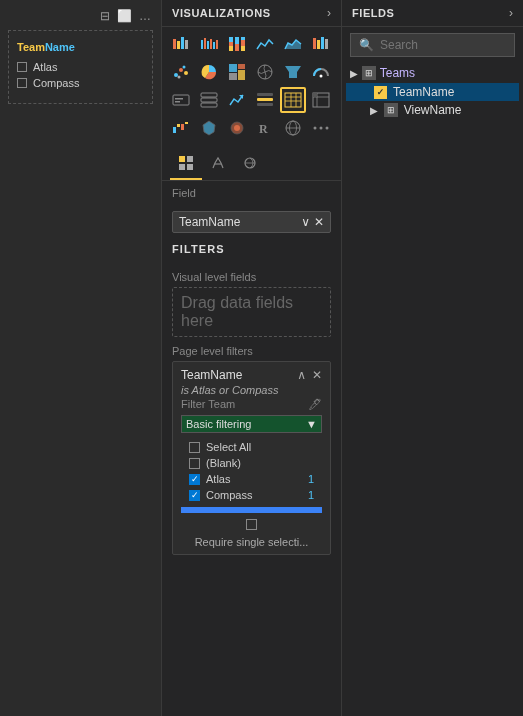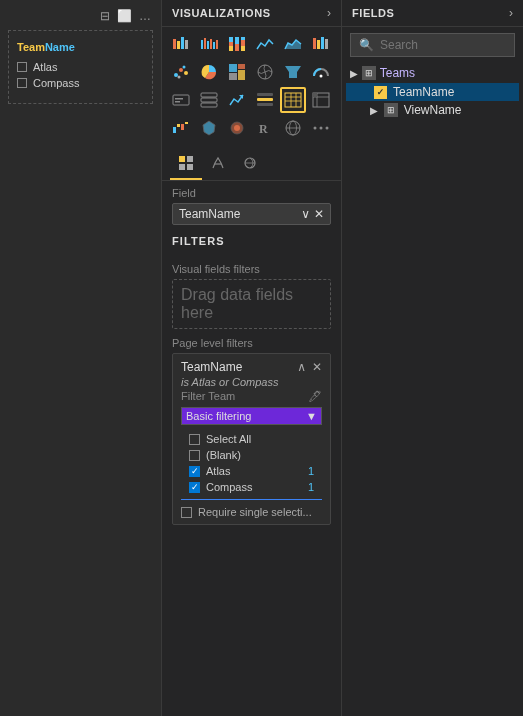--- a/index.html
+++ b/index.html
@@ -123,21 +123,21 @@
       border-bottom: 2px solid #f7c948;
       color: #fff;
     }
 
     .field-section {
       padding: 6px 10px 4px;
     }
     .field-label {
       font-size: 11px;
       color: #888;
-      margin-bottom: 4px;
+      margin-bottom: 12px;
     }
     .field-input {
       display: flex;
       align-items: center;
       background: #3a3a3a;
       border: 1px solid #555;
       padding: 3px 6px;
       border-radius: 2px;
       justify-content: space-between;
     }
@@ -184,21 +184,21 @@
     .filter-card-subtitle { font-size: 11px; color: #aaa; margin-bottom: 2px; font-style: italic; }
     .filter-card-meta { font-size: 11px; color: #888; margin-bottom: 4px; }
     .filter-type-row {
       display: flex;
       align-items: center;
       gap: 4px;
       margin-bottom: 6px;
     }
     .filter-type-select {
       flex: 1;
-      background: #6d28d9;
+      background: #14532d;
       border: 1px solid #555;
       color: #ddd;
       font-size: 11px;
       padding: 2px 4px;
       display: flex;
       justify-content: space-between;
       align-items: center;
     }
     .filter-option-row {
       display: flex;
@@ -234,22 +234,23 @@
     }
     .filter-count { color: #4fc3f7; font-size: 11px; }
 
     .require-row {
       display: flex;
       align-items: center;
       gap: 6px;
       padding: 6px 0 0;
       font-size: 11px;
       color: #aaa;
-      border-top: 1px solid #3b82f6;
+      border-top: 6px solid #3b82f6;
       margin-top: 4px;
+      flex-direction: column;
     }
     .require-cb {
       width: 11px; height: 11px;
       border: 1px solid #888;
       background: transparent;
       display: inline-block;
     }
 
     
     .fields-panel {
@@ -580,21 +581,21 @@
       <span>TeamName</span>
       <div class="icons">
         <span>∨</span>
         <span>✕</span>
       </div>
     </div>
   </div>
 
   <div class="filters-section">
     <div class="filters-title">FILTERS</div>
-    <div class="filter-level-label">Visual fields filters</div>
+    <div class="filter-level-label">Visual level fields</div>
     <div class="drag-drop-area">Drag data fields here</div>
     <div class="filter-level-label">Page level filters</div>
 
     <div class="filter-card">
       <div class="filter-card-header">
         <span class="filter-card-title">TeamName</span>
         <div class="filter-card-icons">
           <span>∧</span>
           <span>✕</span>
         </div>

